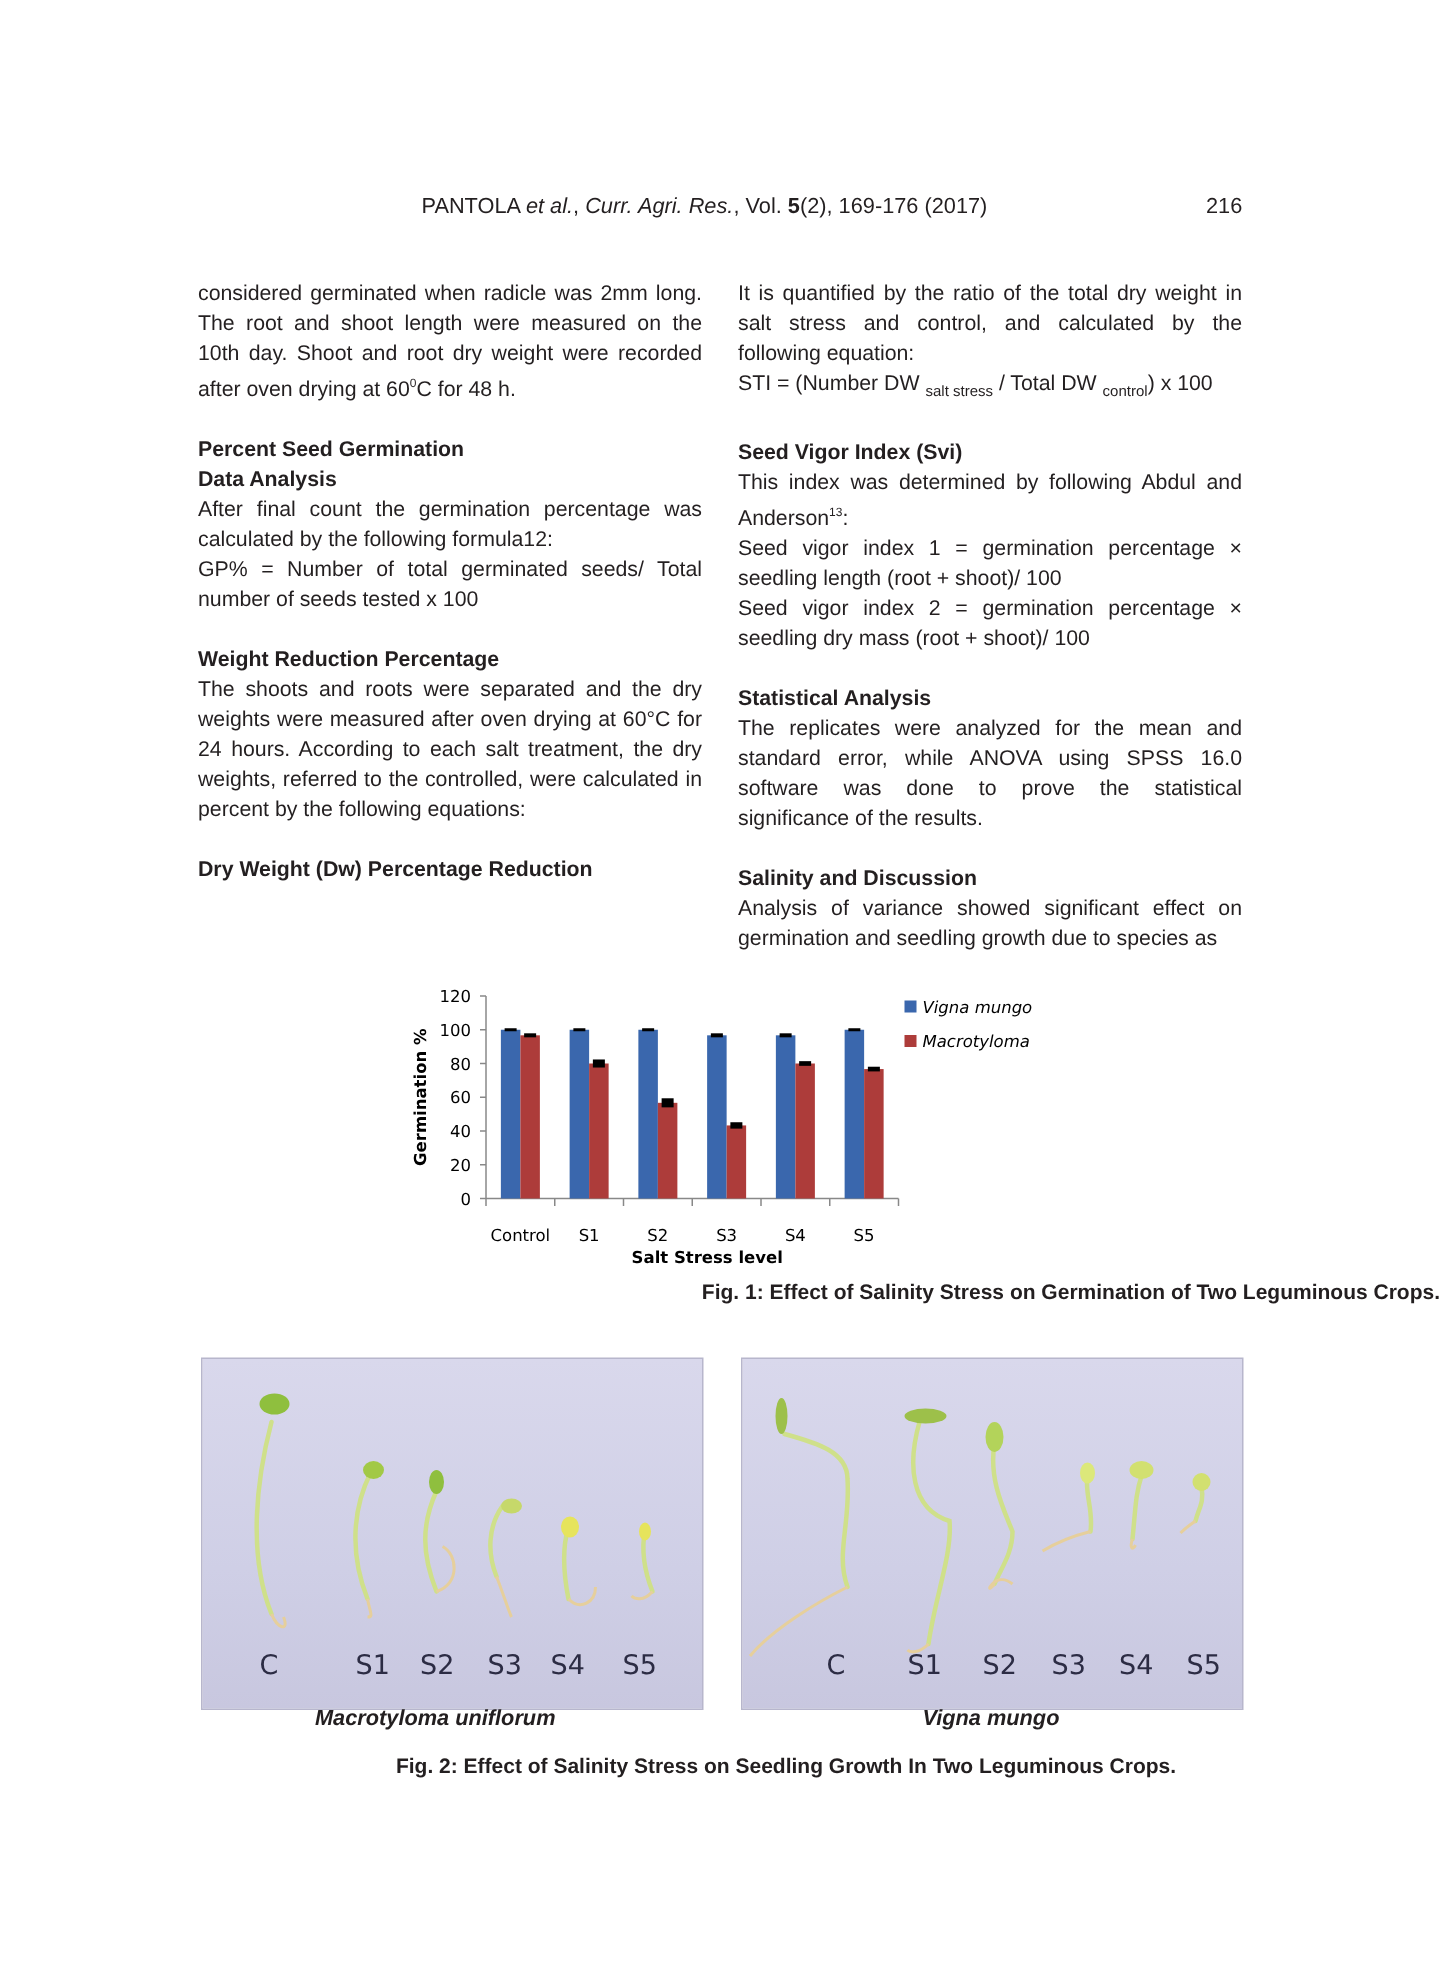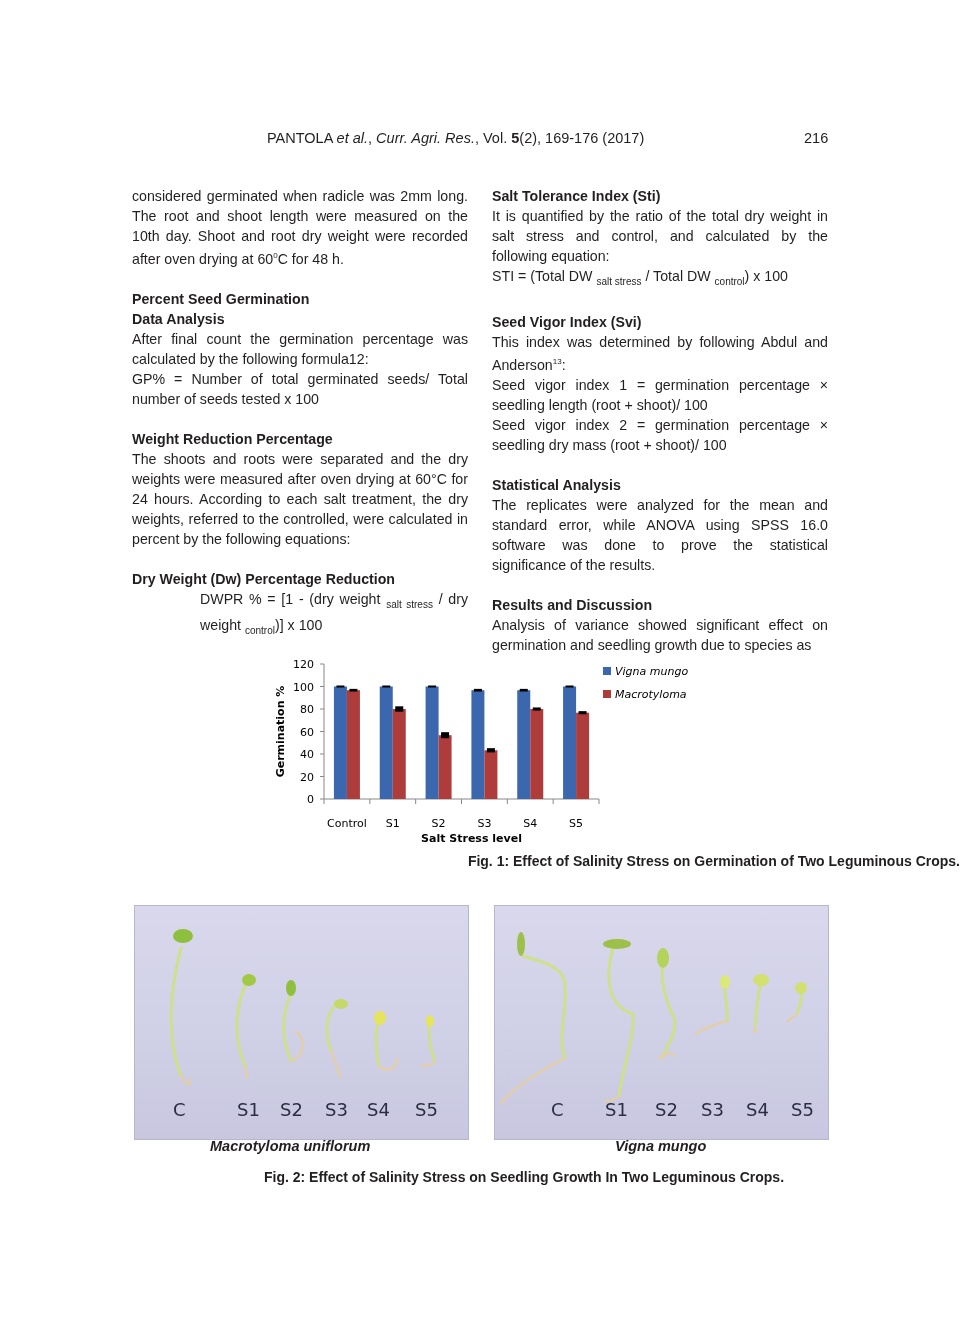--- a/index.html
+++ b/index.html
@@ -1,19 +1,19 @@
 <!DOCTYPE html>
 <html><head>
 <meta charset="utf-8">
 <style>
   html, body { margin: 0; padding: 0; background: #ffffff; }
   body { width: 960px; height: 1320px; position: relative; overflow: hidden;
          font-family: "Liberation Sans", sans-serif; color: #231f20; }
   .running-head { position: absolute; top: 130px; left: 0; width: 960px; font-size: 14.5px; }
-  .running-head .cite { position: absolute; left: 267px; }
+  .running-head .cite { position: absolute; left: 281px; }
   .running-head .pno { position: absolute; left: 804px; }
   .col { position: absolute; top: 186px; width: 336px; font-size: 14.2px; line-height: 20px; }
   .col.left { left: 132px; }
   .col.right { left: 492px; }
   .col p { margin: 0; text-align: justify; }
   .col .h { font-weight: bold; margin: 0; }
   .col .gap { height: 20px; }
   .sub { font-size: 10px; vertical-align: -4px; }
   .sup { font-size: 8px; vertical-align: 6px; }
   .indent { padding-left: 68px; }
@@ -46,37 +46,35 @@
   <div class="gap"></div>
   <p class="h">Percent Seed Germination</p>
   <p class="h">Data Analysis</p>
   <p>After final count the germination percentage was calculated by the following formula12:</p>
   <p>GP% = Number of total germinated seeds/ Total number of seeds tested x 100</p>
   <div class="gap"></div>
   <p class="h">Weight Reduction Percentage</p>
   <p>The shoots and roots were separated and the dry weights were measured after oven drying at 60°C for 24 hours. According to each salt treatment, the dry weights, referred to the controlled, were calculated in percent by the following equations:</p>
   <div class="gap"></div>
   <p class="h">Dry Weight (Dw) Percentage Reduction</p>
-  <p class="indent" style="text-indent:0;"><span>DWPR % = [1 - (dry weight</span> <span class="sub">salt stress</span> <span>/ dry weight</span> <span class="sub">control</span><span>)] x 100</span></p>
 </div>
 
 <div class="col right">
-  <p class="h">Salt Tolerance Index (Sti)</p>
   <p>It is quantified by the ratio of the total dry weight in salt stress and control, and calculated by the following equation:</p>
-  <p><span>STI = (Total DW</span> <span class="sub">salt stress</span> <span>/ Total DW</span> <span class="sub">control</span><span>) x 100</span></p>
+  <p><span>STI = (Number DW</span> <span class="sub">salt stress</span> <span>/ Total DW</span> <span class="sub">control</span><span>) x 100</span></p>
   <div class="gap"></div>
   <p class="h">Seed Vigor Index (Svi)</p>
   <p><span>This index was determined by following Abdul and Anderson</span><span class="sup">13</span><span>:</span></p>
   <p>Seed vigor index 1 = germination percentage × seedling length (root + shoot)/ 100</p>
   <p>Seed vigor index 2 = germination percentage × seedling dry mass (root + shoot)/ 100</p>
   <div class="gap"></div>
   <p class="h">Statistical Analysis</p>
   <p>The replicates were analyzed for the mean and standard error, while ANOVA using SPSS 16.0 software was done to prove the statistical significance of the results.</p>
   <div class="gap"></div>
-  <p class="h">Results and Discussion</p>
+  <p class="h">Salinity and Discussion</p>
   <p>Analysis of variance showed significant effect on germination and seedling growth due to species as</p>
 </div>
 
 <div class="chart">
   <svg id="chart-svg" width="440" height="195">
       <line x1="54" y1="9" x2="54" y2="144" stroke="#888" stroke-width="1"></line>
       <line x1="54" y1="144" x2="329" y2="144" stroke="#888" stroke-width="1"></line>
       <line x1="50" y1="144" x2="54" y2="144" stroke="#888"></line>
       <text x="44" y="148" text-anchor="end" font-size="11" font-family="DejaVu Sans, sans-serif" fill="#000">0</text>
       <line x1="50" y1="121.5" x2="54" y2="121.5" stroke="#888"></line>

